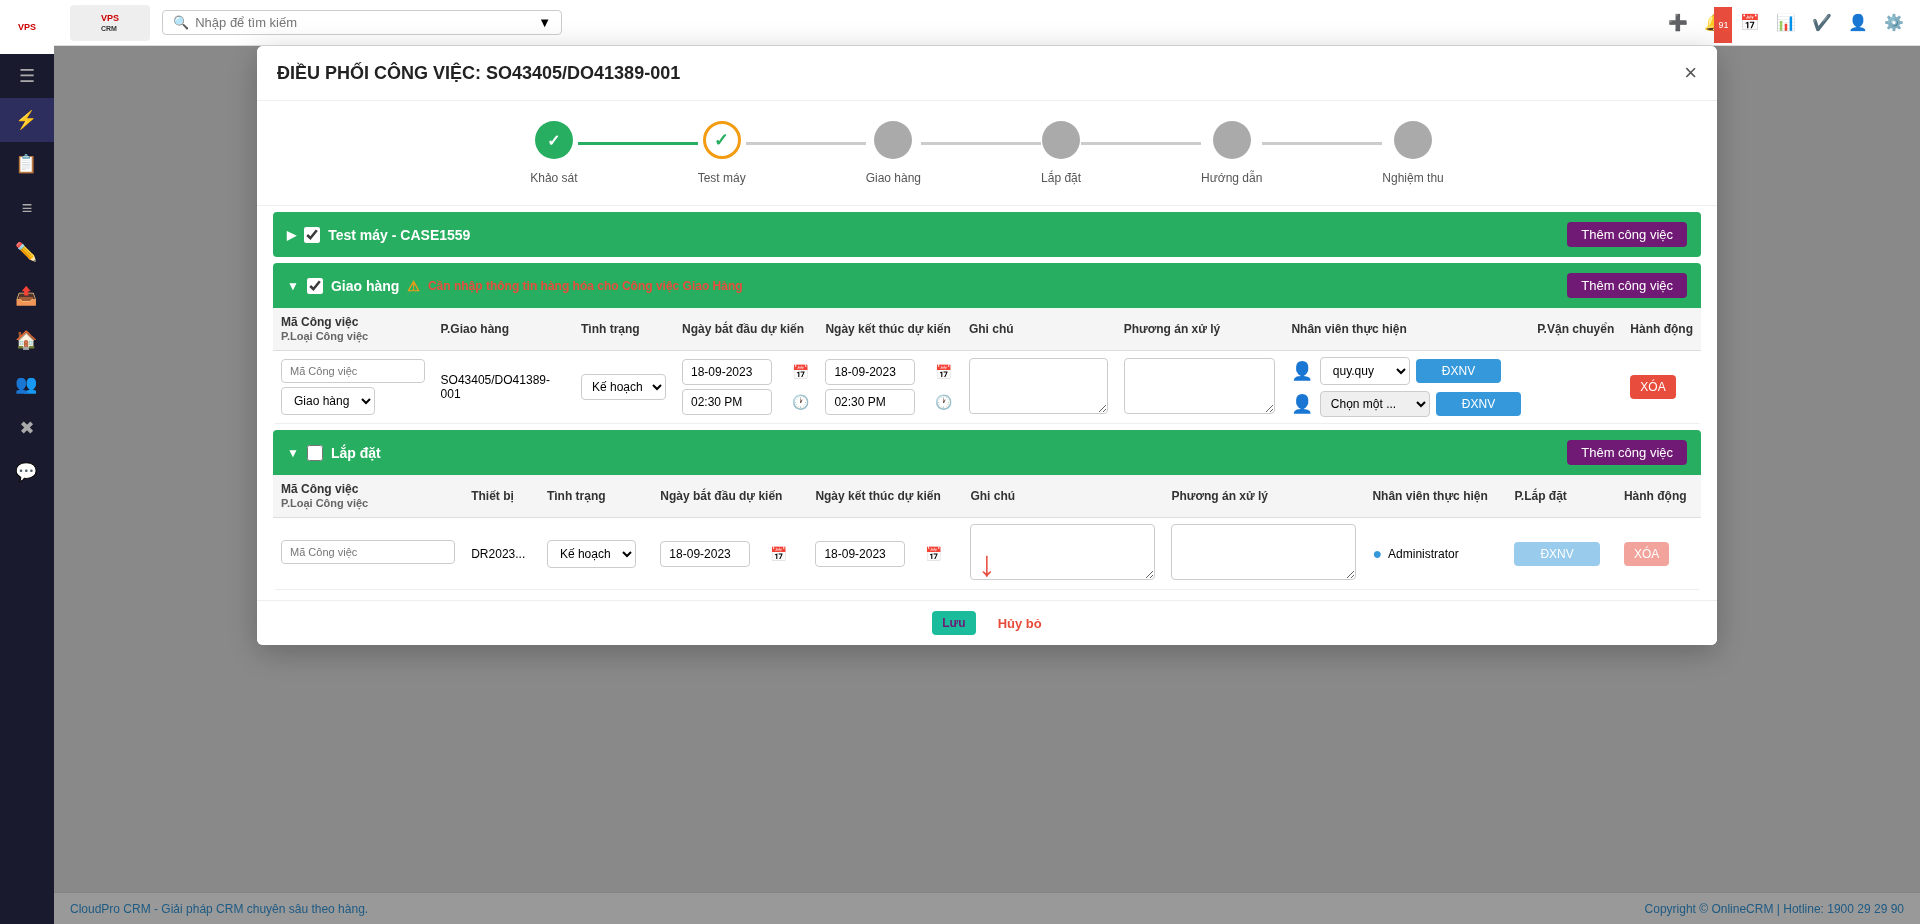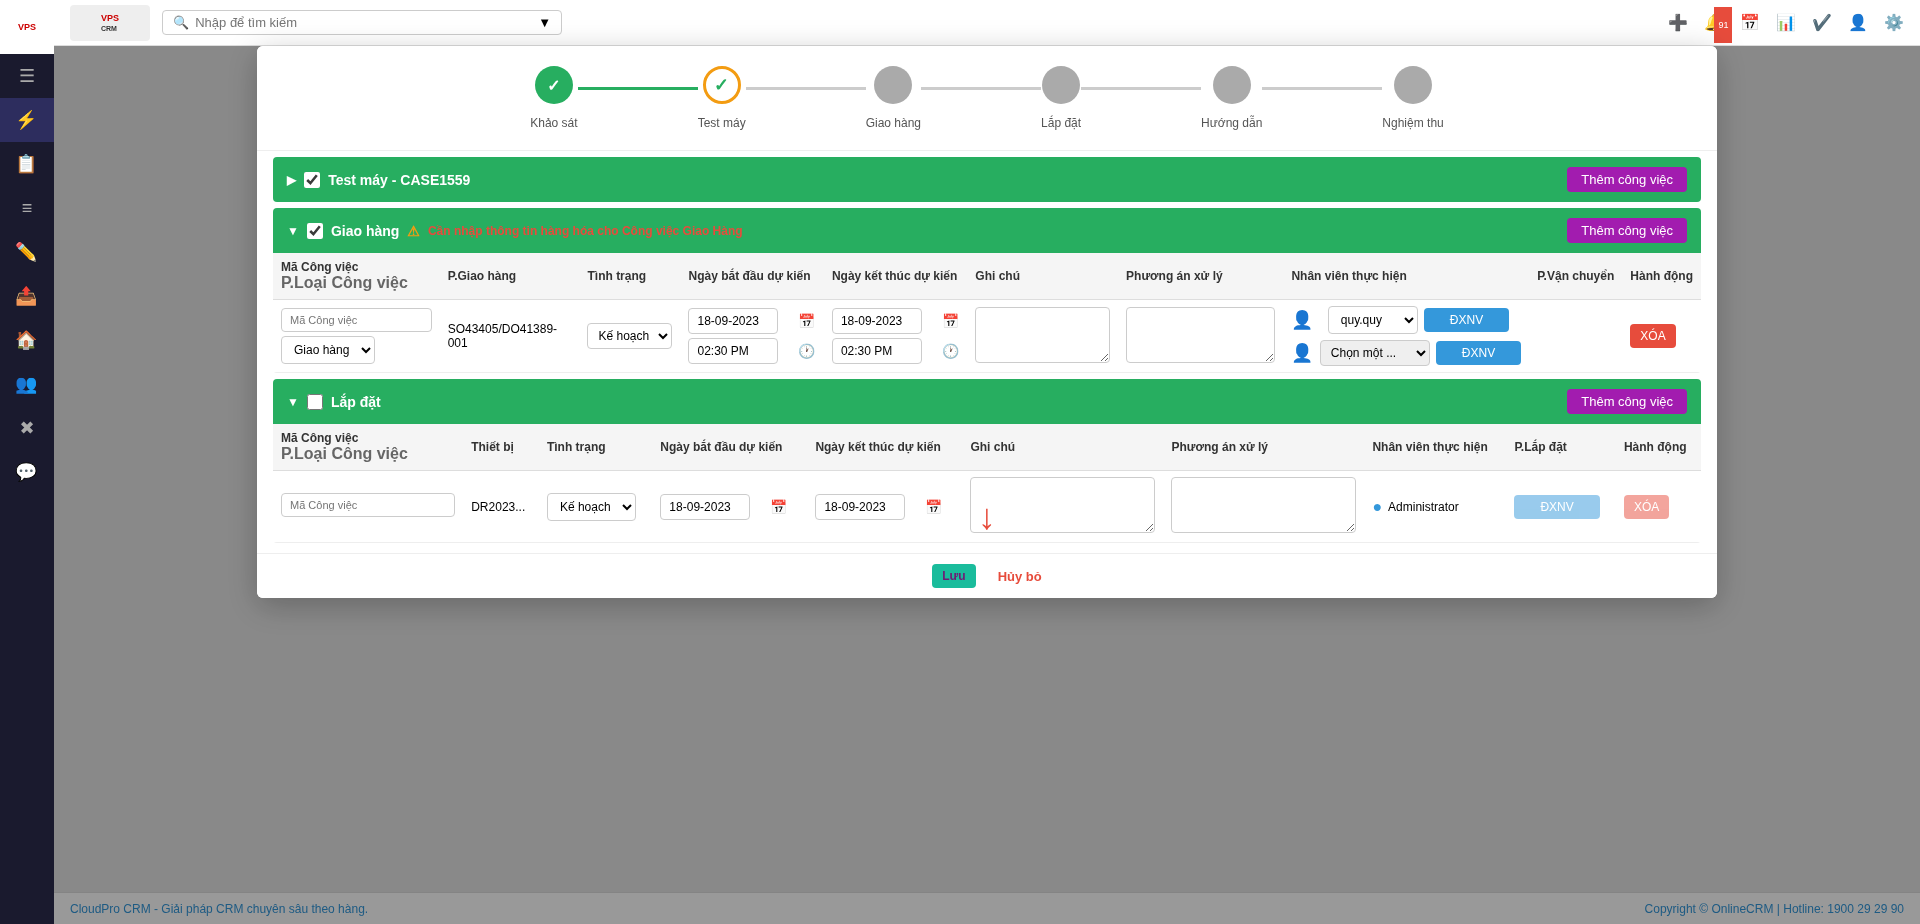--- a/index.html
+++ b/index.html
@@ -76,35 +76,35 @@
       display: flex; align-items: center; gap: 8px;
     }
 
     
     .section { margin: 6px 16px; border-radius: 4px; overflow: hidden; }
     .section-header {
       background: #27ae60; color: #fff; padding: 10px 14px;
       display: flex; align-items: center; gap: 8px; font-weight: bold; font-size: 14px;
     }
     .section-header .add-btn {
-      margin-left: auto; background: #a21caf; color: #fff; border: none;
+      margin-left: auto; background: #701a75; color: #fff; border: none;
       border-radius: 4px; padding: 5px 14px; cursor: pointer; font-size: 13px;
     }
     .section-checkbox { width: 16px; height: 16px; accent-color: #fff; cursor: pointer; }
     .section-arrow { font-size: 12px; cursor: pointer; }
 
     
     .table-container { background: #fff; }
     .data-table { width: 100%; border-collapse: collapse; font-size: 12px; }
     .data-table th {
       background: #f5f5f5; border-bottom: 1px solid #ddd; padding: 7px 8px;
       text-align: left; font-weight: bold; color: #333; white-space: nowrap;
     }
     .data-table td { padding: 6px 8px; border-bottom: 1px solid #eee; vertical-align: middle; }
-    .data-table .sub-label { font-size: 16px; color: #666; margin-top: 44px; }
+    .data-table .sub-label { font-size: 11px; color: #666; margin-top: 44px; }
 
     
     .form-select {
       border: 1px solid #ccc; border-radius: 4px; padding: 5px 8px;
       font-size: 12px; background: #fff; cursor: pointer;
     }
     .form-input {
       border: 1px solid #ccc; border-radius: 4px; padding: 5px 8px;
       font-size: 12px; width: 100%;
     }
@@ -195,20 +195,24 @@
     <div class="topbar-icon">✔️</div>
     <div class="topbar-icon">👤</div>
     <div class="topbar-icon">⚙️</div>
   </div>
 </div>
 
 <div class="overlay" style="margin-left:0;">
 
   <div class="dialog">
 
+    <div class="dialog-header">
+      <span class="dialog-title">ĐIỀU PHỐI CÔNG VIỆC: SO43405/DO41389-001</span>
+      <button class="close-btn">×</button>
+    </div>
 
     <div class="steps-container">
       <div class="steps">
 
         <div class="step">
           <div class="step-circle done">✓</div>
           <div class="step-label">Khảo sát</div>
         </div>
         <div class="step-line"></div>
 
@@ -332,21 +336,21 @@
                   <textarea class="note-textarea" style=""></textarea>
                 </td>
 
                 <td>
                   <textarea class="phuong-an-textarea" style=""></textarea>
                 </td>
 
                 <td>
                   <div style="display:flex;align-items:center;gap:6px;margin-bottom:6px;">
                     <span class="user-icon">👤</span>
-                    <select class="form-select" style="min-width:90px;margin-left:8px;">
+                    <select class="form-select" style="min-width:90px;">
                       <option>quy.quy</option>
                     </select>
                     <button class="btn-blue">ĐXNV</button>
                   </div>
                   <div style="display:flex;align-items:center;gap:6px;">
                     <span class="user-icon">👤</span>
                     <div class="chon-mot-wrap">
                       <select class="chon-mot-select">
                         <option>Chọn một ...</option>
                       </select>

